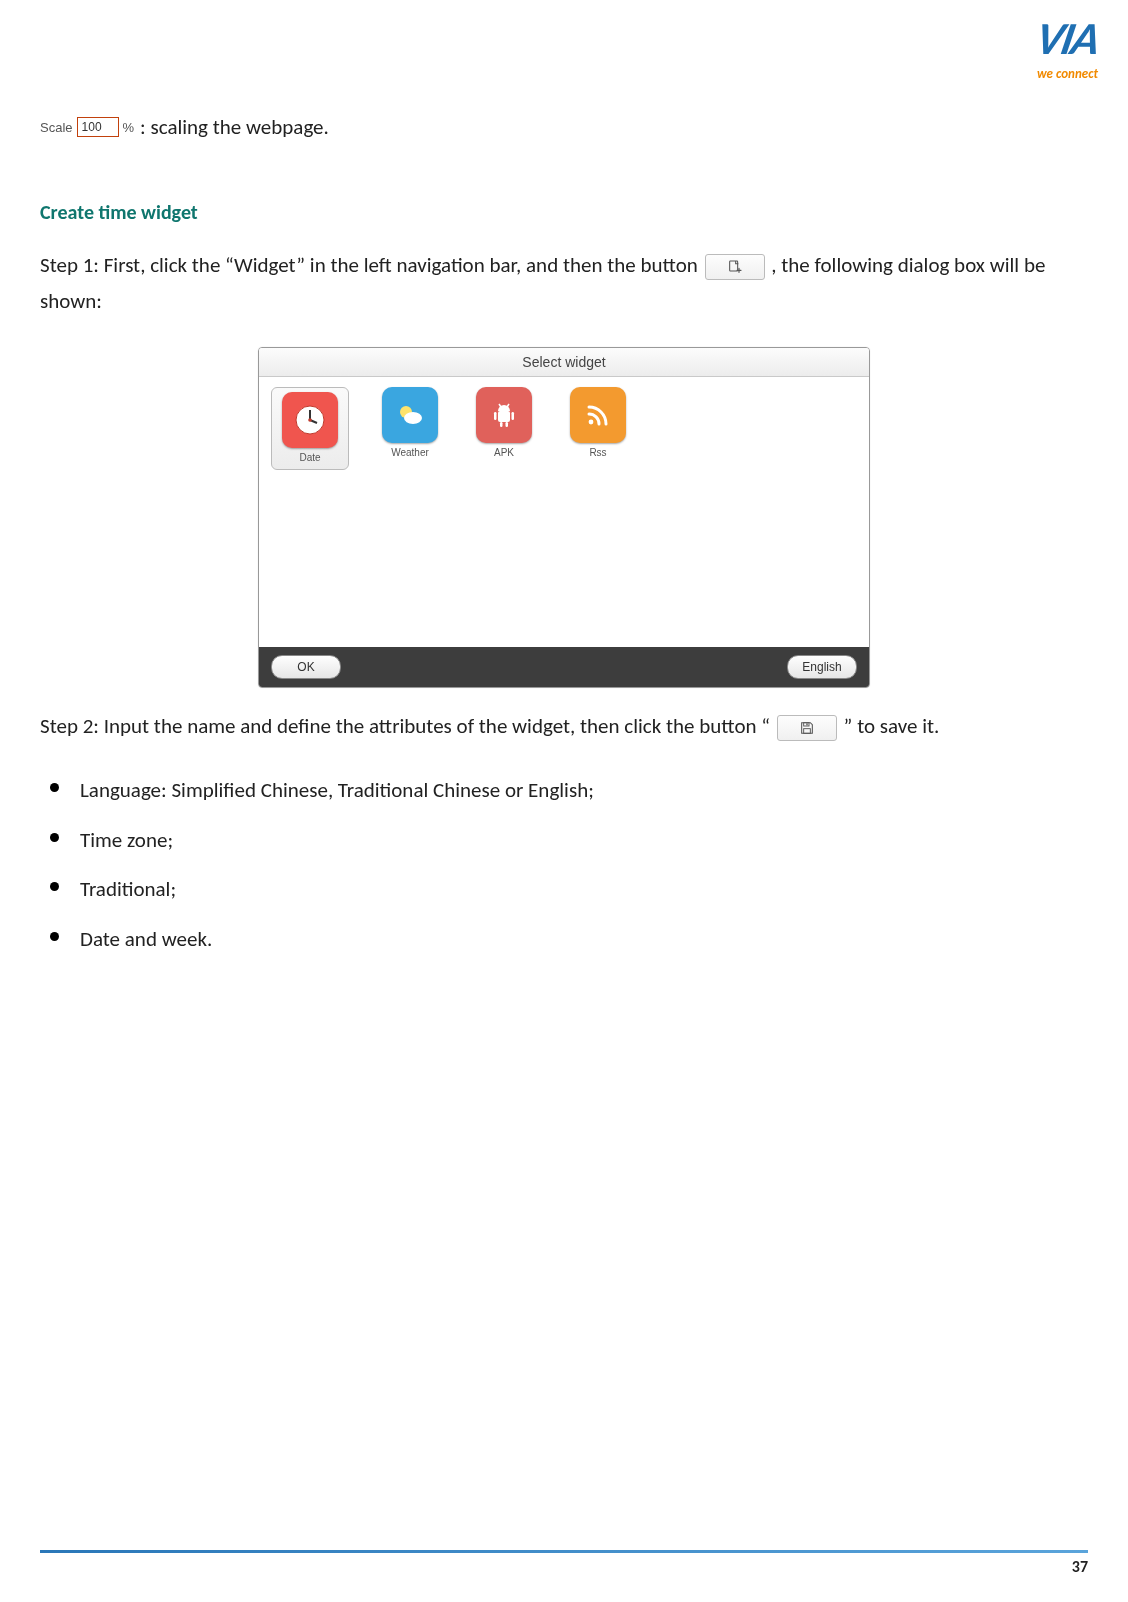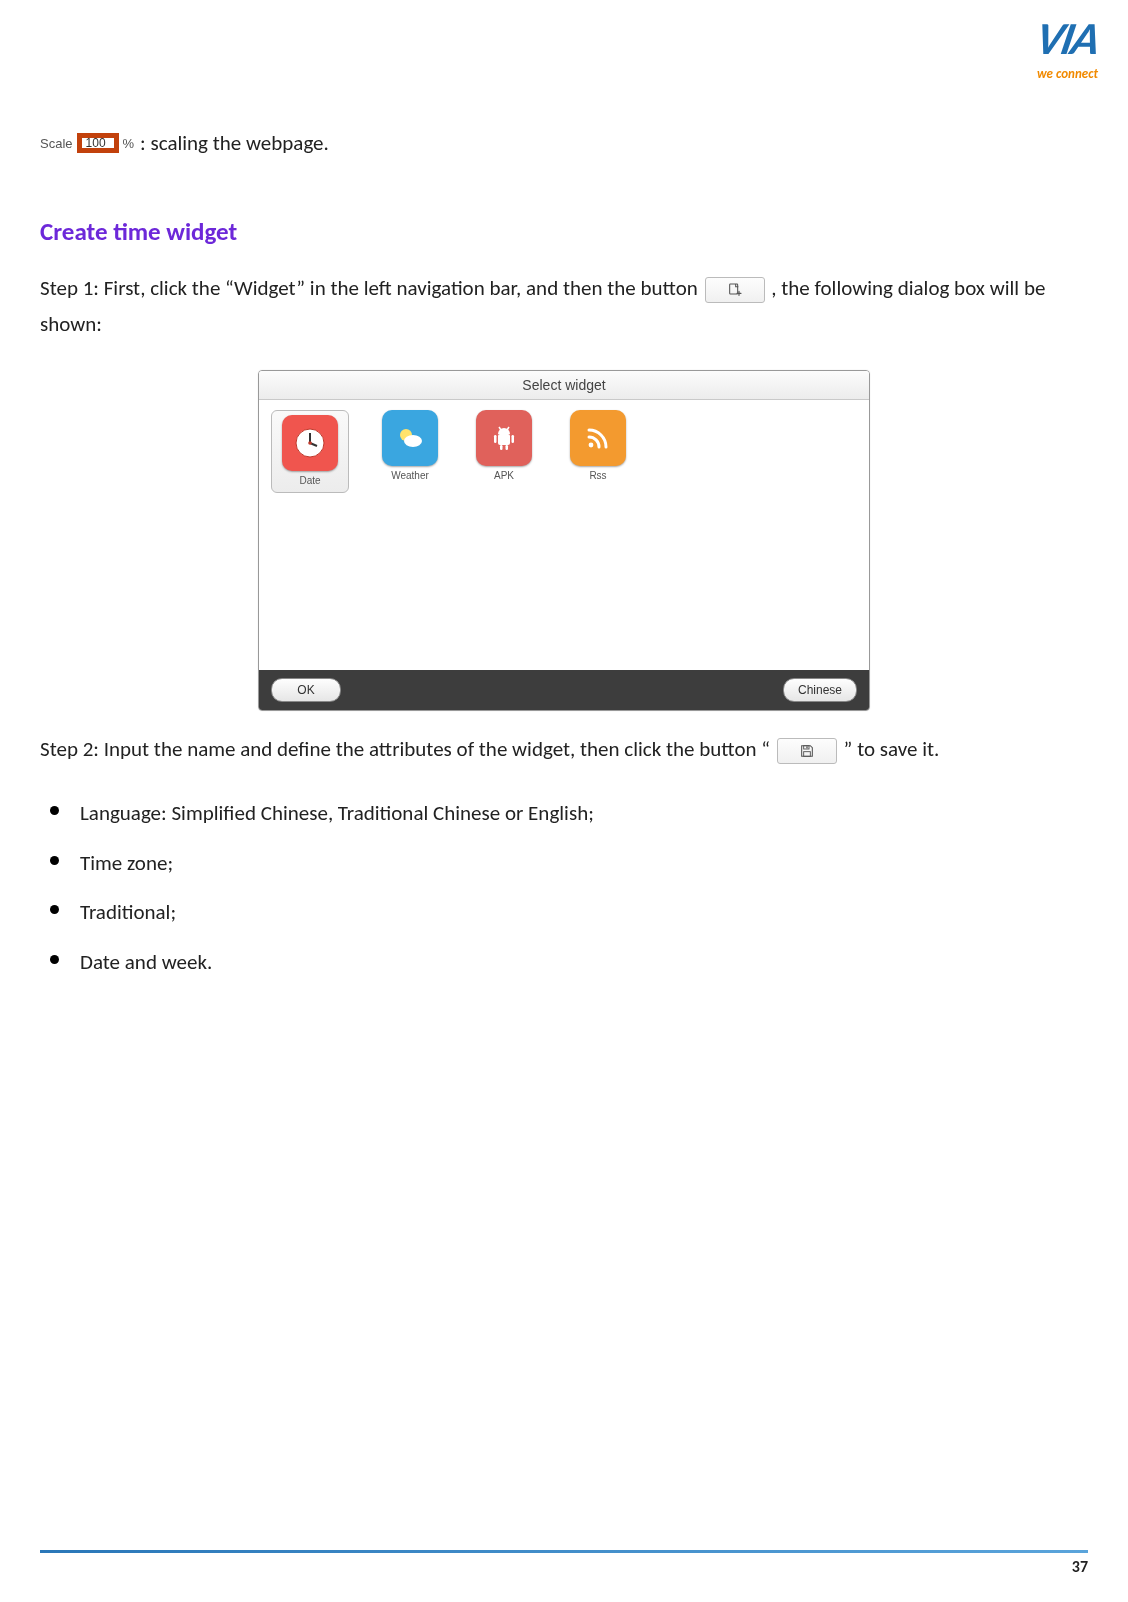--- a/index.html
+++ b/index.html
@@ -3,46 +3,46 @@
 <meta charset="utf-8">
 <style>
   * { box-sizing: border-box; }
   html, body { margin:0; padding:0; }
   body {
     width:1128px; height:1602px;
     font-family: "Gill Sans", "Gill Sans MT", Calibri, "Segoe UI", Arial, sans-serif;
     color:#222; background:#fff; position:relative;
   }
   .page {
-    padding: 20px 40px 60px 40px;
+    padding: 4px 40px 60px 40px;
   }
   .logo {
     position:absolute; top:10px; right:30px; text-align:right;
     font-style:italic; font-weight:bold;
   }
   .logo .via {
     font-size:46px; color:#1f6fb2; letter-spacing:-2px;
     transform: skewX(-12deg);
   }
   .logo .tag { font-size:13px; color:#f18a00; font-style:italic; }
   .scale-row { margin-top:110px; font-size:21px; color:#222; display:flex; align-items:center; }
   .scale-widget {
     display:inline-flex; align-items:center; font-family: Tahoma, Arial, sans-serif;
     font-size:13px; color:#555; margin-right:6px;
   }
   .scale-widget .lbl { margin-right:4px; }
   .scale-widget .box {
-    border:5px solid #c2410c; background:#fff; width:42px; height:20px;
+    border:1px solid #c2410c; background:#fff; width:42px; height:20px;
     display:inline-flex; align-items:center; justify-content:flex-start;
     padding-left:4px; font-size:12px; color:#333;
   }
   .scale-widget .pct { margin-left:4px; }
   h2.section {
-    font-size:25px; font-weight:bold; margin-top:60px; margin-bottom:24px;
-    color:#6d28d9;
+    font-size:20px; font-weight:bold; margin-top:60px; margin-bottom:24px;
+    color:#0f766e;
   }
   .body-text { font-size:21px; line-height:1.7; }
   .inline-btn {
     display:inline-flex; align-items:center; justify-content:center;
     width:60px; height:26px;
     border:1px solid #bbb; border-radius:3px;
     background:linear-gradient(#fdfdfd,#f0f0f0);
     vertical-align:middle; margin:0 2px;
   }
   .inline-btn svg { width:16px; height:16px; }
@@ -185,21 +185,21 @@
                 <path d="M6 7a17 17 0 0 1 17 17"></path>
               </svg>
             </div>
             <div class="cap">Rss</div>
           </div>
 
         </div>
       </div>
       <div class="dialog-footer">
         <button class="dlg-btn">OK</button>
-        <button class="dlg-btn">Chinese</button>
+        <button class="dlg-btn">English</button>
       </div>
     </div>
   </div>
 
   <p class="body-text">
     <span>Step 2: Input the name and define the attributes of the widget, then click the button “</span>
     <span class="inline-btn">
       <svg viewBox="0 0 24 24">
         <path d="M4 4h13l3 3v13H4z" fill="none" stroke="#555" stroke-width="1.6"></path>
         <rect x="7" y="4" width="8" height="5" fill="none" stroke="#555" stroke-width="1.4"></rect>

